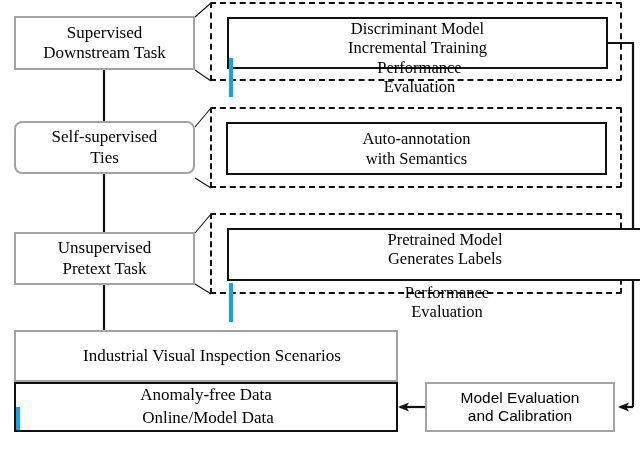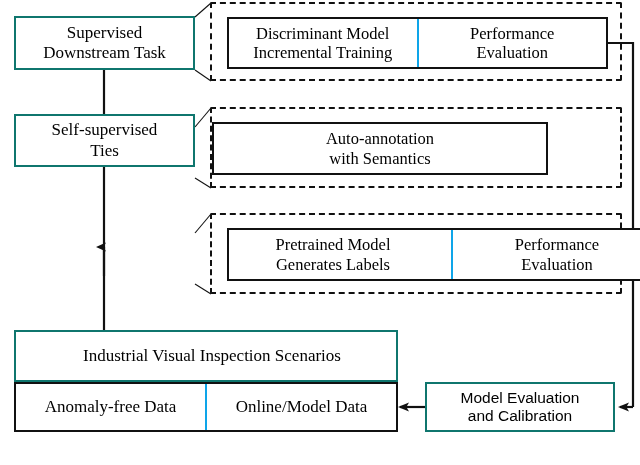--- a/index.html
+++ b/index.html
@@ -18,21 +18,21 @@
   svg.layer {
     position: absolute;
     top: 0;
     left: 0;
     width: 640px;
     height: 465px;
   }
   .node {
     position: absolute;
     box-sizing: border-box;
-    border: 2px solid #0f766e;
+    border: 2px solid #a3a3a3;
     background: #ffffff;
     display: flex;
     align-items: center;
     justify-content: center;
     text-align: center;
     line-height: 1.18;
     color: #000000;
     font-family: "Liberation Serif", "DejaVu Serif", serif;
   }
   .node .txt {
@@ -46,34 +46,35 @@
     border: 2px dashed #111111;
     background: transparent;
     border-radius: 2px;
   }
   .split {
     position: absolute;
     box-sizing: border-box;
     border: 2px solid #111111;
     background: #ffffff;
     display: flex;
+    flex-direction: column;
   }
   .split .cell {
     flex: 1 1 50%;
     display: flex;
     align-items: center;
     justify-content: center;
     text-align: center;
     line-height: 1.18;
     color: #000000;
     white-space: pre-line;
     font-family: "Liberation Serif", "DejaVu Serif", serif;
   }
   .split .cell + .cell {
-    border-left: 2px solid #0ea5e9;
+    border-left: 4px solid #0ea5e9;
   }
   .sans {
     font-family: "Liberation Sans", "DejaVu Sans", sans-serif;
   }
   .f17 { font-size: 17px; }
   .f16 { font-size: 16.5px; }
   .f15 { font-size: 15.5px; }
 </style>
 </head>
 <body>
@@ -115,34 +116,38 @@
 
   <div class="dashed-region" style="left:210px; top:2px; width:412px; height:79px;"></div>
   <div class="dashed-region" style="left:210px; top:107px; width:412px; height:81px;"></div>
   <div class="dashed-region" style="left:210px; top:213px; width:412px; height:81px;"></div>
 
   <div class="node f17" style="left:14px; top:16px; width:181px; height:54px;">
     <span class="txt">Supervised
 Downstream Task</span>
   </div>
 
-  <div class="node f17" style="left:14px; top:114px; width:181px; height:53px;">
+  <div class="node f17" style="left:14px; top:121px; width:181px; height:53px;border-radius:8px;">
     <span class="txt">Self-supervised
 Ties</span>
   </div>
 
+  <div class="node f17" style="left:14px; top:232px; width:181px; height:53px;">
+    <span class="txt">Unsupervised
+Pretext Task</span>
+  </div>
 
   <div class="split" style="left:227px; top:17px; width:381px; height:52px;">
     <div class="cell f16">Discriminant Model
 Incremental Training</div>
     <div class="cell f16">Performance
 Evaluation</div>
   </div>
 
-  <div class="split" style="left:212px; top:122px; width:336px; height:53px;">
+  <div class="split" style="left:226px; top:122px; width:381px; height:53px;">
     <div class="cell f16">Auto-annotation
 with Semantics</div>
   </div>
 
   <div class="split" style="left:227px; top:228px; width:436px; height:53px;gap:14px;">
     <div class="cell f16">Pretrained Model
 Generates Labels</div>
     <div class="cell f16">Performance
 Evaluation</div>
   </div>

